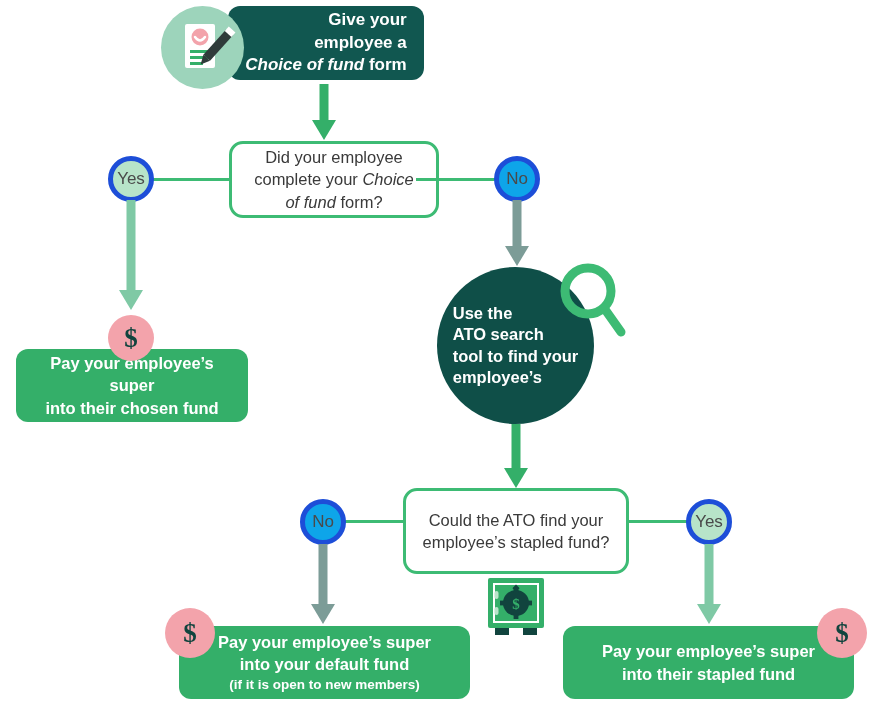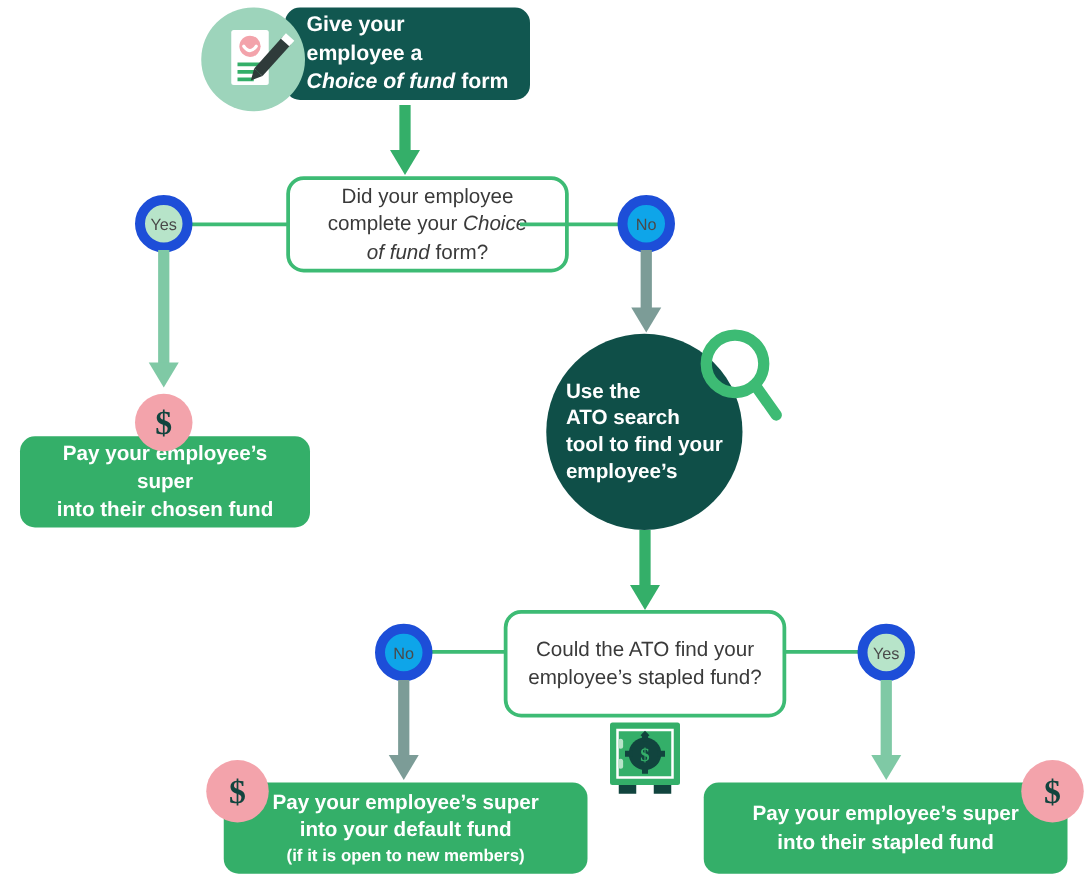--- a/index.html
+++ b/index.html
@@ -21,21 +21,21 @@
   
   .node { position: absolute; box-sizing: border-box; }
 
   .dark-box {
     background: #115750;
     border-radius: 12px;
     color: #ffffff;
     display: flex;
     align-items: center;
     justify-content: center;
-    text-align: left;
+    text-align: right;
     font-weight: bold;
     font-size: 17px;
     line-height: 1.32;
     padding: 8px 14px;
   }
   .dark-box .ital { font-style: italic; }
 
   .white-box {
     background: #ffffff;
     border: 3px solid #3DBB74;
@@ -75,25 +75,25 @@
     align-items: center;
     justify-content: center;
     text-align: left;
     font-weight: bold;
     font-size: 16.5px;
     line-height: 1.3;
   }
 
   .decision-chip {
     border-radius: 50%;
-    border: 8px solid #1d4ed8;
-    display: flex;
-    align-items: center;
-    justify-content: center;
-    font-size: 13px;
+    border: 5px solid #1d4ed8;
+    display: flex;
+    align-items: center;
+    justify-content: center;
+    font-size: 17px;
     color: #4a4a4a;
     box-sizing: border-box;
   }
   .chip-yes { background: #B7E4C9; }
   .chip-no  { background: #0ea5e9; }
 
   .dollar-circle {
     background: #F3A3AB;
     border-radius: 50%;
     display: flex;
@@ -150,21 +150,21 @@
         <polygon points="48,54 57,54 52.5,63" fill="#2F3B3A"></polygon>
       </g>
     </svg>
   </div>
 
   <div class="arrow-wrap" style="left:310px; top:84px; width:28px; height:56px;">
     <div class="arrow-shaft" style="top:0; width:9px; height:38px; background:#34AF69;"></div>
     <div class="arrow-head" style="top:36px; border-top:20px solid #34AF69;"></div>
   </div>
 
-  <div class="node white-box" style="left:229px; top:141px; width:226px; height:77px;">
+  <div class="node white-box" style="left:229px; top:141px; width:210px; height:77px;">
     <div>
       <div>Did your employee</div>
       <div><span>complete your </span><span class="ital">Choice</span></div>
       <div><span class="ital">of fund</span><span> form?</span></div>
     </div>
   </div>
 
   <div class="hline" style="left:152px; top:178px; width:79px; background:#3DBB74;"></div>
   <div class="hline" style="left:416px; top:178px; width:79px; background:#3DBB74;"></div>
 

